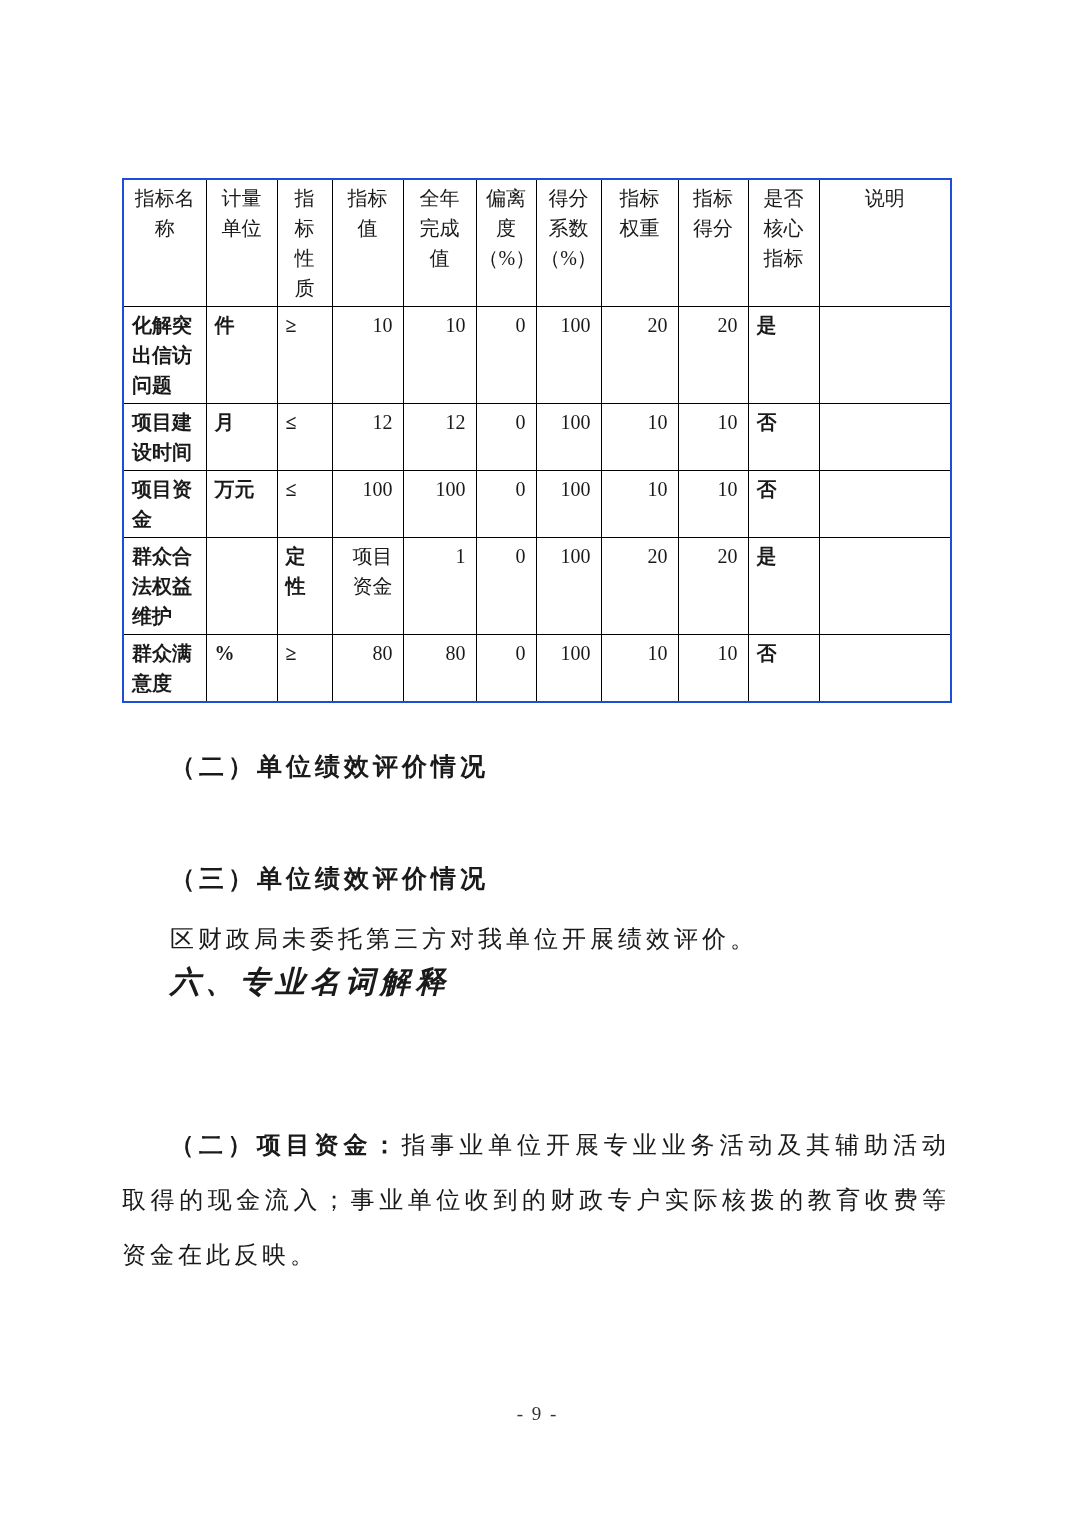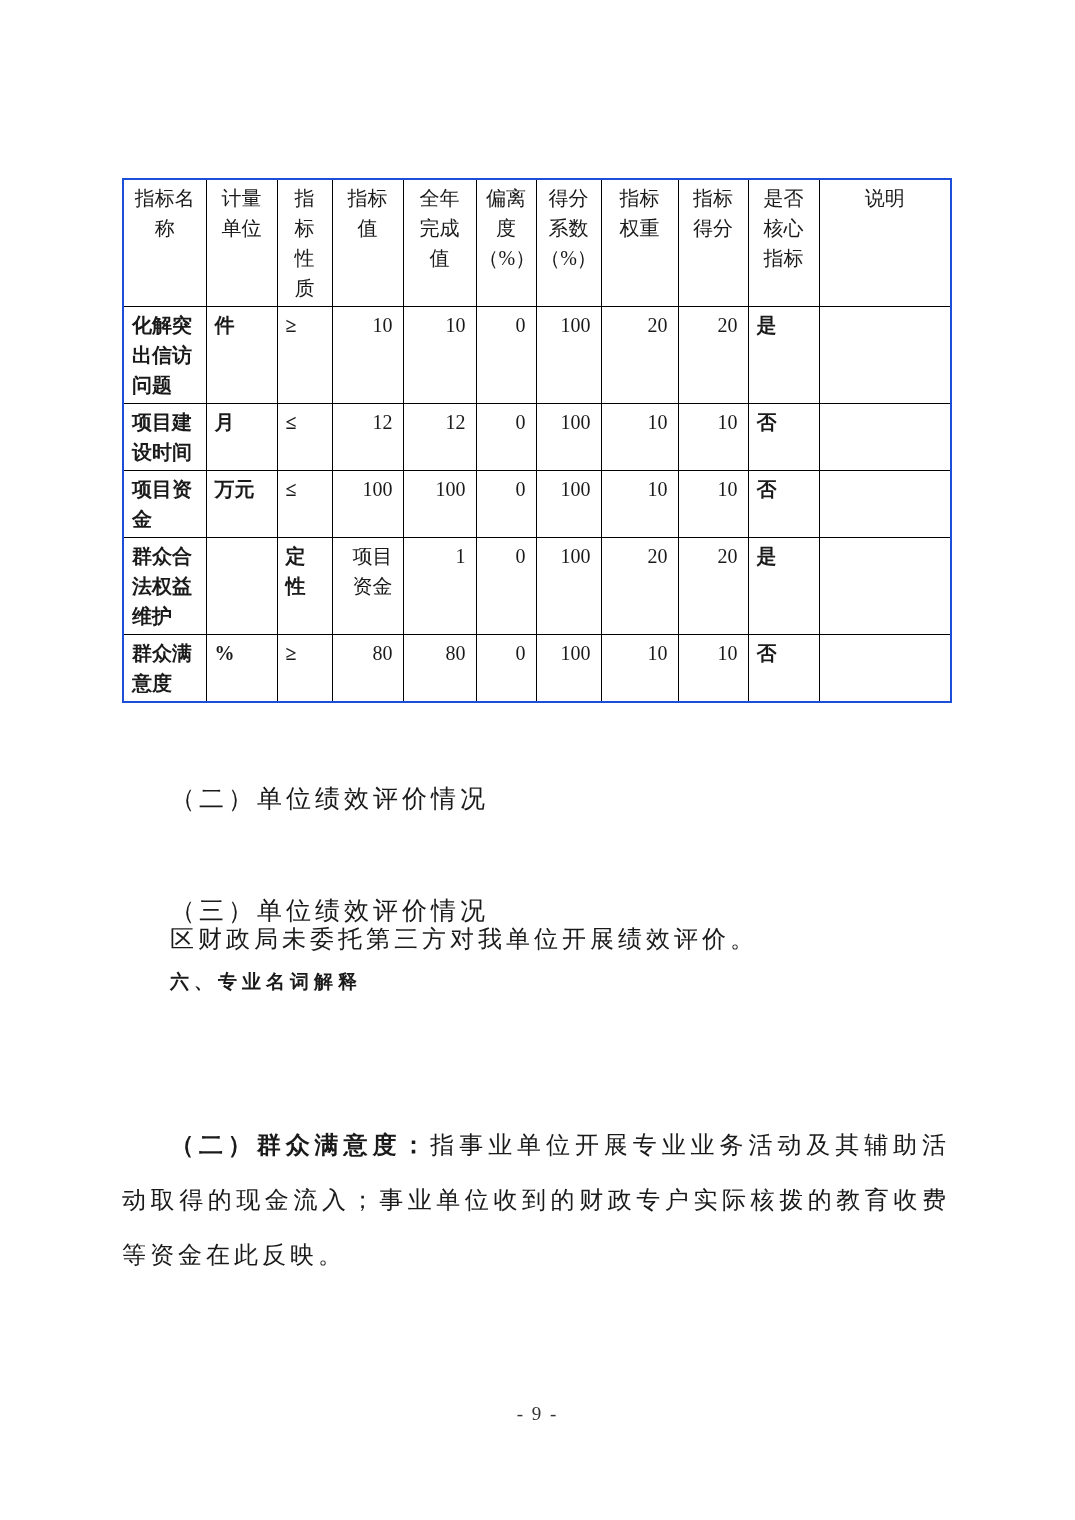--- a/index.html
+++ b/index.html
@@ -38,33 +38,33 @@
     padding: 3px 2px;
   }
   .doc-table td { padding: 3px 8px; }
   .doc-table td.num { text-align: right; padding-right: 10px; margin-left: 15px; }
   .doc-table td.txt { text-align: left; font-weight: bold; }
   .doc-table td.nature { padding: 3px 8px; }
   
   .tblock { position: absolute; left: 122px; width: 828px; }
   .h2 {
     font-size: 25px;
-    font-weight: normal;
+    font-weight: bold;
     letter-spacing: 4px;
     text-indent: 48px;
     line-height: 34px;
-    margin-top: 32px;
   }
   .h1 {
     font-family: "Liberation Sans", "DejaVu Sans", sans-serif;
-    font-size: 19px;
+    font-size: 30px;
     font-weight: bold;
     letter-spacing: 5px;
     text-indent: 48px;
     line-height: 36px;
+    font-style: italic;
   }
   .para {
     font-size: 24px;
     letter-spacing: 4px;
     text-indent: 48px;
     line-height: 55px;
     text-align: justify;
   }
   .para .lead { font-weight: bold; }
   .footer-page {
@@ -199,18 +199,18 @@
 
 
   <div class="tblock h2" style="top:862px">（三）单位绩效评价情况</div>
 
   <div class="tblock para" style="top:912px">区财政局未委托第三方对我单位开展绩效评价。</div>
 
   <div class="tblock h1" style="top:964px">六、专业名词解释</div>
 
 
   <p class="tblock para" style="top:1118px">
-    <span class="lead">（二）群众满意度：</span><span>指事业单位开展专业业务活动及其辅助活动取得的现金流入；事业单位收到的财政专户实际核拨的教育收费等资金在此反映。</span>
+    <span class="lead">（二）项目资金：</span><span>指事业单位开展专业业务活动及其辅助活动取得的现金流入；事业单位收到的财政专户实际核拨的教育收费等资金在此反映。</span>
   </p>
 
   <div class="footer-page">- 9 -</div>
 
 </div>
 
 </body></html>

